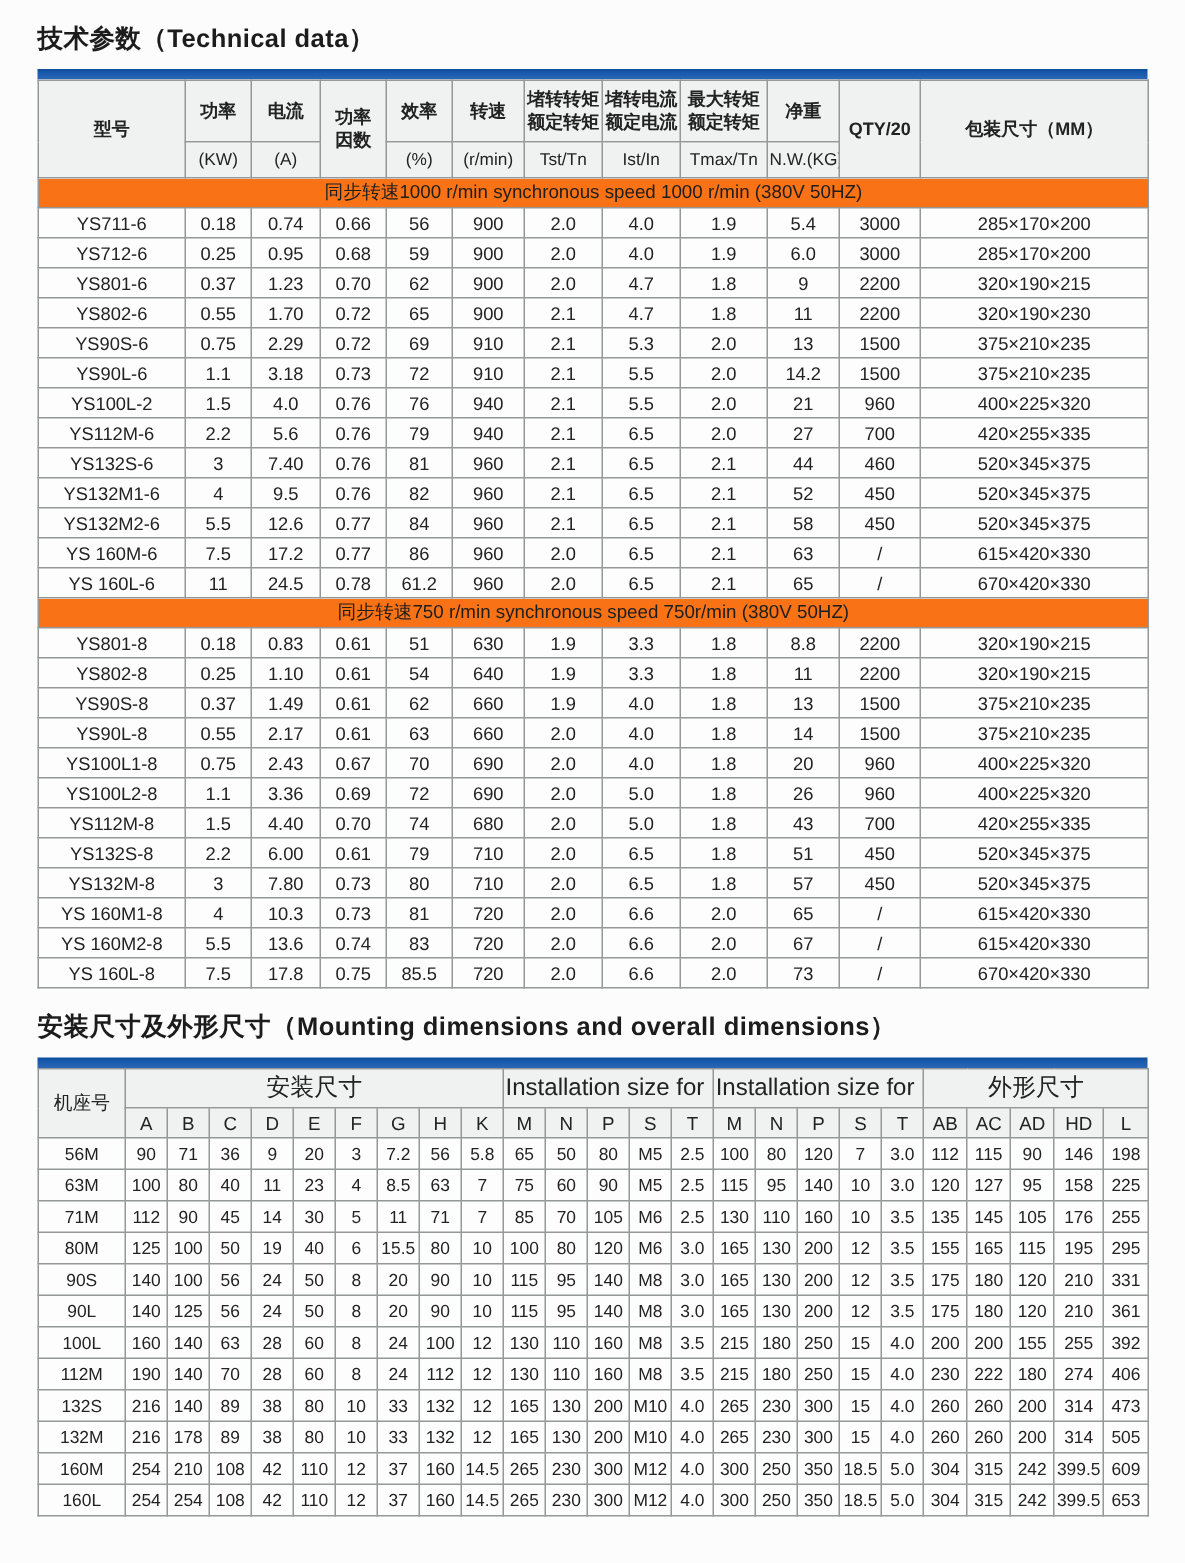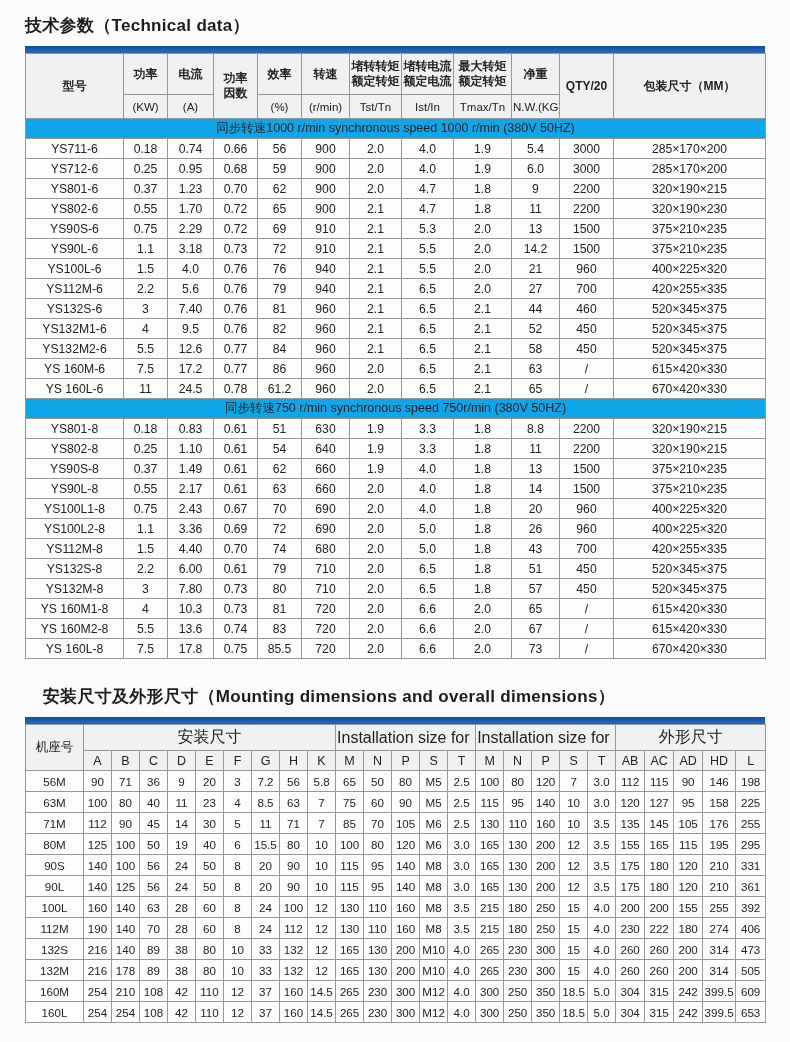--- a/index.html
+++ b/index.html
@@ -12,21 +12,21 @@
   }
   .page { width: 640px; padding: 6px 25px 10px 25px; }
 
   .section-title {
     font-size: 17px;
     font-weight: bold;
     color: #1c1c1c;
     margin: 8px 0 9px 0;
     letter-spacing: 0.3px;
   }
-  .title-gap { margin-top: 26px; text-align: right; }
+  .title-gap { margin-top: 14px; }
 
   .table-block { width: 740px; }
   .blue-bar {
     height: 7px;
     background: linear-gradient(to bottom, #0d4d9d 0%, #1b5cae 45%, #2a67b8 100%);
   }
 
   table {
     border-collapse: collapse;
     table-layout: fixed;
@@ -48,21 +48,21 @@
     font-size: 12px;
     font-weight: bold;
     color: #222;
     background: #f0f1f1;
   }
   .tech .th-top { white-space: pre-line; line-height: 1.25; display: block; }
   .tech .row-units th { height: 24px; font-weight: normal; font-size: 11.5px; }
   .tech .row-main th { height: 41px; }
   .tech td { font-size: 12.2px; height: 20px; color: #222; }
   .tech .section-row td {
-    background: #0ea5e9;
+    background: #f97316;
     font-size: 12.5px;
     height: 20px;
     color: #1e1e1e;
   }
 
   
   .mount th {
     font-size: 16px;
     font-weight: normal;
     color: #222;
@@ -233,21 +233,21 @@
             <td>72</td>
             <td>910</td>
             <td>2.1</td>
             <td>5.5</td>
             <td>2.0</td>
             <td>14.2</td>
             <td>1500</td>
             <td>375×210×235</td>
           </tr>
           <tr>
-            <td>YS100L-6</td>
+            <td>YS100L-2</td>
             <td>1.5</td>
             <td>4.0</td>
             <td>0.76</td>
             <td>76</td>
             <td>940</td>
             <td>2.1</td>
             <td>5.5</td>
             <td>2.0</td>
             <td>21</td>
             <td>960</td>

